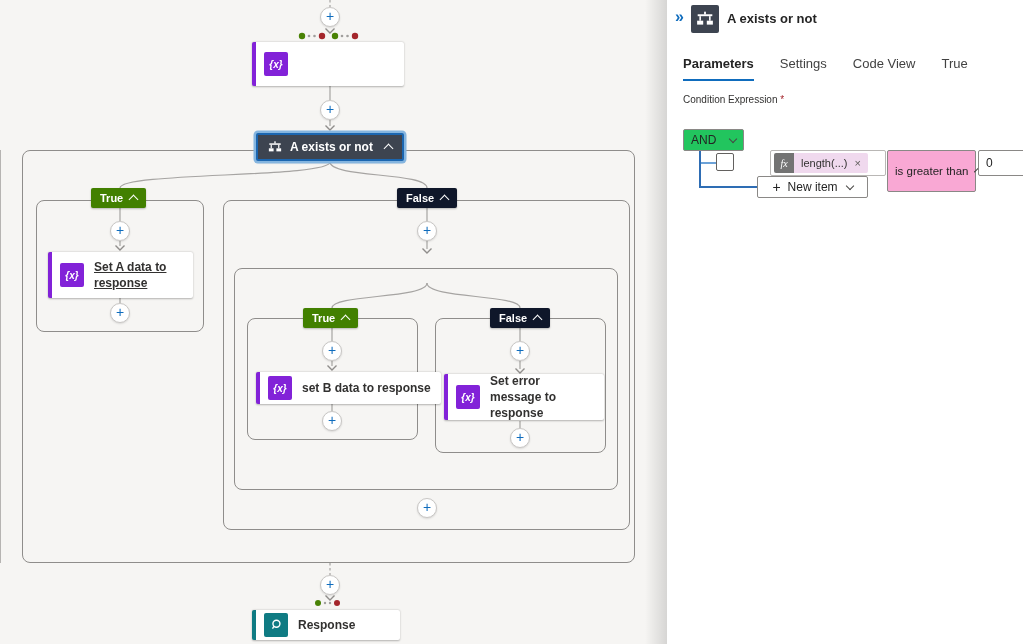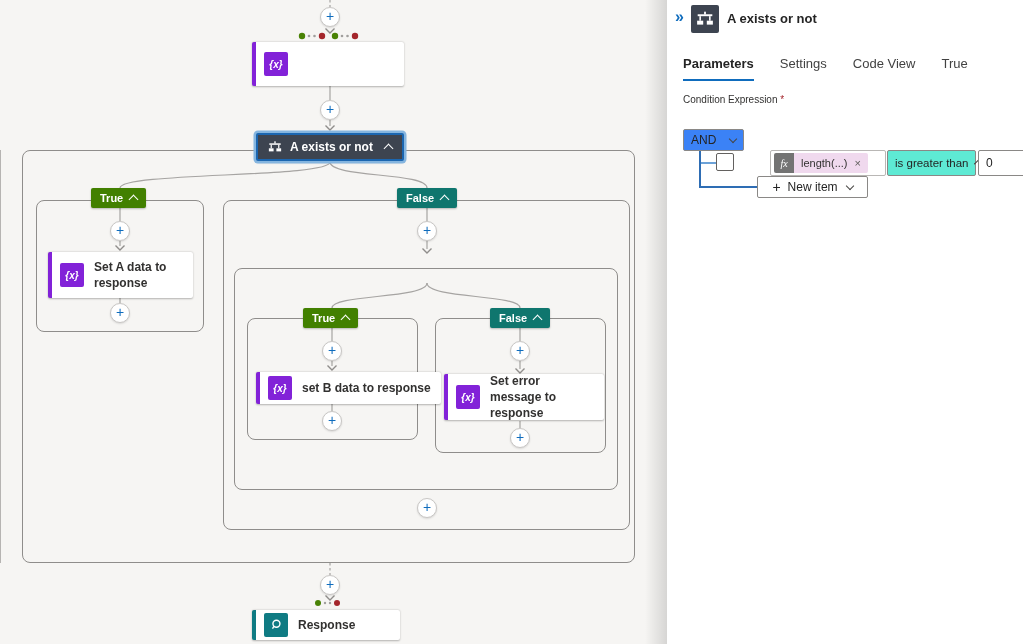--- a/index.html
+++ b/index.html
@@ -15,21 +15,21 @@
 
   .cond-node { position:absolute; height:28px; background:#3d4450; border-radius:2px; color:#fff;
     display:flex; align-items:center; gap:8px; padding:0 10px; font-size:12px; font-weight:700;
     box-shadow:0 1px 2px rgba(0,0,0,.3); cursor:pointer; }
   .cond-node.selected { border:2px solid #1b66b0; box-shadow:0 0 0 2.5px #85b5df, 0 1px 3px rgba(0,0,0,.3); }
   .cond-node .chev-up { margin-left:auto; }
 
   .badge { position:absolute; height:20px; border-radius:2px; color:#fff; font-size:11px; font-weight:700;
     display:flex; align-items:center; gap:7px; padding:0 9px; cursor:pointer; box-shadow:0 1px 2px rgba(0,0,0,.25); }
   .badge.true { background:#428000; }
-  .badge.false { background:#0f766e; }
+  .badge.false { background:#0f172a; }
   .badge .chev-up { border-color:#fff; }
 
   .card { position:absolute; background:#fff; border-radius:2px; display:flex; align-items:center; gap:10px;
     padding:0 10px 0 8px; box-shadow:0 0.8px 2px rgba(0,0,0,.28); border-left:4px solid #8222d8;
     font-size:12px; font-weight:700; color:#323130; cursor:pointer; }
   .card .label { line-height:1.35; }
   .card-icon { width:24px; height:24px; border-radius:2px; flex-shrink:0; display:flex; align-items:center;
     justify-content:center; color:#fff; font-size:10px; font-style:italic; }
   .icon-variables { background:#8222d8; }
   .icon-response { background:#0f7b83; }
@@ -56,38 +56,38 @@
   .panel-title { position:absolute; left:60px; top:11px; font-size:13px; font-weight:700; color:#242424; }
 
   .tabs { position:absolute; left:16px; top:56px; display:flex; gap:26px; }
   .tab { font-size:13px; color:#424242; padding-bottom:8px; border-bottom:2px solid transparent; cursor:pointer; }
   .tab.active { color:#242424; font-weight:700; border-bottom-color:#0f6cbd; }
 
   .cond-expr-label { position:absolute; left:16px; top:94px; font-size:10px; color:#323130; }
   .req { color:#a4262c; }
 
   .and-box { position:absolute; left:16px; top:129px; width:61px; height:22px; border:1px solid #8a8886;
-    border-radius:2px; background:#3b82f6; display:flex; align-items:center; padding:0 7px; gap:8px;
+    border-radius:2px; background:#22c55e; display:flex; align-items:center; padding:0 7px; gap:8px;
     font-size:12px; color:#242424; cursor:pointer; }
   .tree-v  { position:absolute; left:32px; top:151px; width:2px; height:37px; background:#2e6db4; }
   .tree-h1 { position:absolute; left:34px; top:162px; width:15px; height:2px; background:#6ca2d8; }
   .tree-h2 { position:absolute; left:34px; top:186px; width:56px; height:2px; background:#2e6db4; }
 
   .row-checkbox { position:absolute; left:49px; top:153px; width:18px; height:18px; border:1px solid #63615f;
     border-radius:2px; background:#fff; cursor:pointer; }
   .expr-field { position:absolute; left:103px; top:150px; width:116px; height:26px; border:1px solid #b9b7b5;
     border-radius:2px; background:#fff; display:flex; align-items:center; padding:0 3px; cursor:text; }
   .token-pill { display:flex; align-items:center; height:20px; border-radius:2px; overflow:hidden; }
   .fx-chip { width:20px; height:36px; background:#737373; color:#fff; display:flex; align-items:center;
     justify-content:center; font-size:10px; font-style:italic; font-family:"Liberation Serif", serif; }
   .token-body { height:20px; background:#f0d9ee; display:flex; align-items:center; gap:7px; padding:0 7px;
     font-size:11px; color:#323130; }
   .token-close { color:#5f5d5b; font-size:11px; cursor:pointer; }
-  .op-box { position:absolute; left:220px; top:150px; width:89px; height:26px; border:1px solid #8a8886;
-    border-radius:2px; background:#5eead4; display:flex; align-items:center; padding:0 7px; gap:7px;
+  .op-box { position:absolute; left:220px; top:150px; width:89px; height:42px; border:1px solid #8a8886;
+    border-radius:2px; background:#f9a8d4; display:flex; align-items:center; padding:0 7px; gap:7px;
     font-size:11.5px; color:#242424; cursor:pointer; }
   .op-box .label { white-space:nowrap; }
   .val-box { position:absolute; left:311px; top:150px; width:60px; height:26px; border:1px solid #8a8886;
     border-radius:2px; background:#fff; display:flex; align-items:center; padding:0 7px;
     font-size:12px; color:#242424; cursor:text; }
   .new-item-btn { position:absolute; left:90px; top:176px; width:111px; height:22px; border:1px solid #8a8886;
     border-radius:2px; background:#fff; display:flex; align-items:center; justify-content:center; gap:7px;
     font-size:12px; color:#242424; cursor:pointer; }
   .new-item-btn .plus-glyph { font-size:14px; color:#242424; }
   .op-box .chev-down, .and-box .chev-down, .new-item-btn .chev-down { margin-left:auto; }
@@ -193,21 +193,21 @@
       <span>True</span>
         <span class="chev-up"></span>
     </div>
     <div class="badge false" style="left:397px;top:188px;">
       <span>False</span>
         <span class="chev-up"></span>
     </div>
 
     <div class="card" style="left:48px;top:252px;width:145px;height:46px;">
       <span class="card-icon icon-variables">{x}</span>
-      <span class="label" style="max-width:95px;">Set A data to response</span>
+      <span class="label" style="max-width:95px;text-decoration:underline;">Set A data to response</span>
     </div>
 
 
     <div class="badge true" style="left:303px;top:308px;">
       <span>True</span>
         <span class="chev-up"></span>
     </div>
     <div class="badge false" style="left:490px;top:308px;">
       <span>False</span>
         <span class="chev-up"></span>

